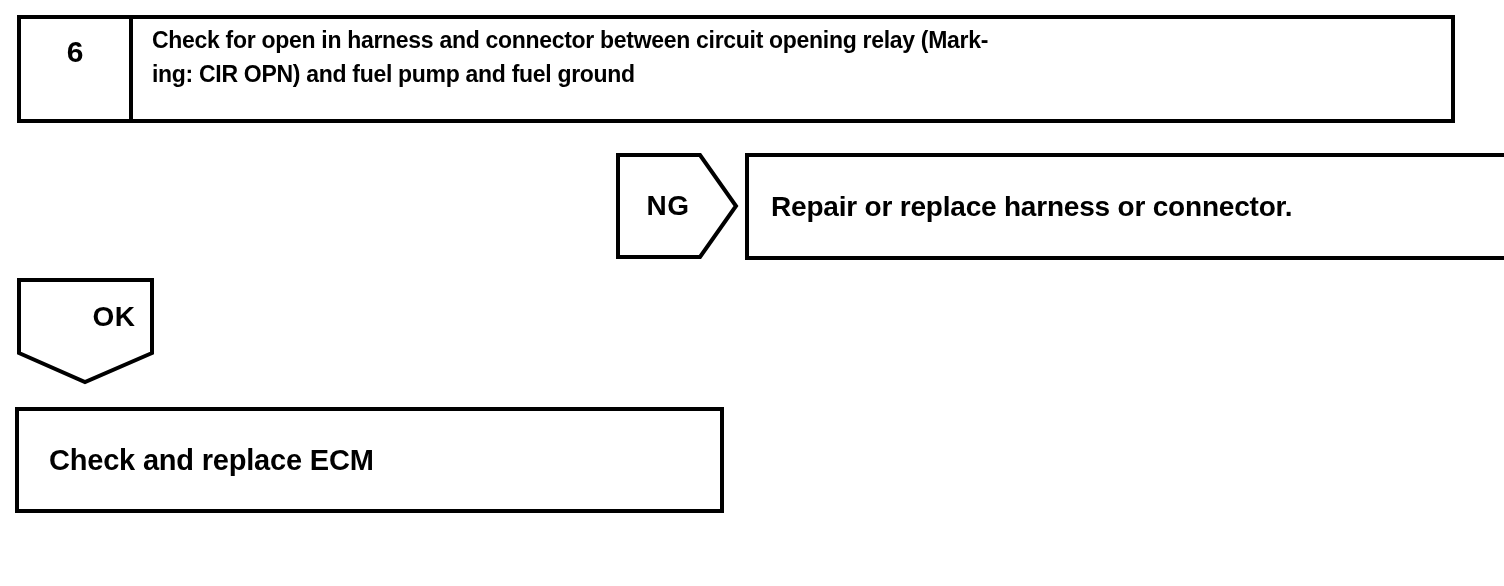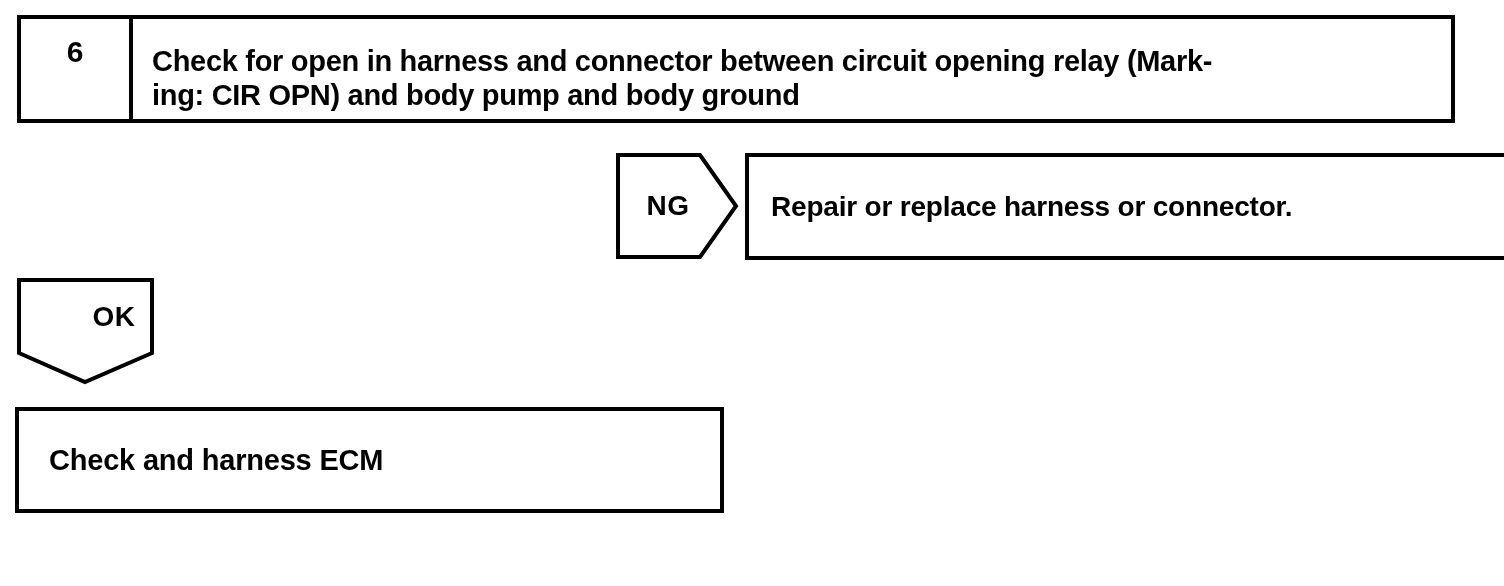--- a/index.html
+++ b/index.html
@@ -26,24 +26,23 @@
     width: 112px;
     border-right: 4px solid #000000;
     display: flex; justify-content: center;
     padding-top: 16px;
     font-size: 30px;
     flex: none;
   }
   .step-text-cell {
     flex: 1;
     padding: 4px 18px 0 19px;
-    font-size: 29px;
+    font-size: 23px;
     line-height: 34px;
     letter-spacing: -0.3px;
-    margin-top: 21px;
   }
   .step-line { white-space: nowrap; }
 
   
   .pentagon { position: absolute; }
   .pentagon svg { display: block; }
   .penta-label {
     position: absolute;
     font-size: 28px;
     display: flex; align-items: center; justify-content: center;
@@ -73,21 +72,21 @@
 </style>
 </head>
 <body>
 
 <div class="page">
 
   <div class="box step-box">
     <div class="step-num-cell">6</div>
     <div class="step-text-cell">
       <div class="step-line">Check for open in harness and connector between circuit opening relay (Mark-</div>
-      <div class="step-line">ing: CIR OPN) and body pump and body ground</div>
+      <div class="step-line">ing: CIR OPN) and fuel pump and fuel ground</div>
     </div>
   </div>
 
   <div class="pentagon ng-pentagon">
     <svg width="124" height="108" viewBox="0 0 124 108">
       <polygon points="2,2 84,2 120,53 84,104 2,104" fill="#ffffff" stroke="#000000" stroke-width="4" stroke-linejoin="miter"></polygon>
     </svg>
     <span class="penta-label">NG</span>
   </div>
 
@@ -96,16 +95,16 @@
   </div>
 
   <div class="pentagon ok-pentagon">
     <svg width="138" height="107" viewBox="0 0 138 107">
       <polygon points="2,2 135,2 135,75 68,104 2,75" fill="#ffffff" stroke="#000000" stroke-width="4" stroke-linejoin="miter"></polygon>
     </svg>
     <span class="penta-label">OK</span>
   </div>
 
   <div class="box ok-action-box">
-    <span class="nowrap">Check and harness ECM</span>
+    <span class="nowrap">Check and replace ECM</span>
   </div>
 
 </div>
 
 </body></html>

